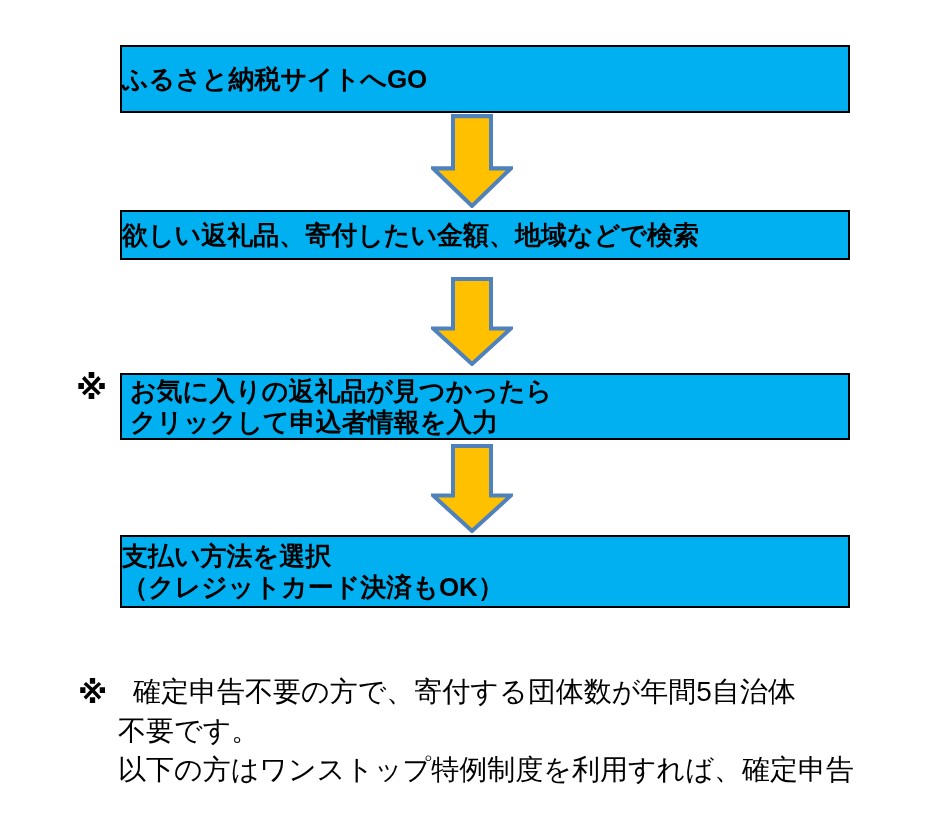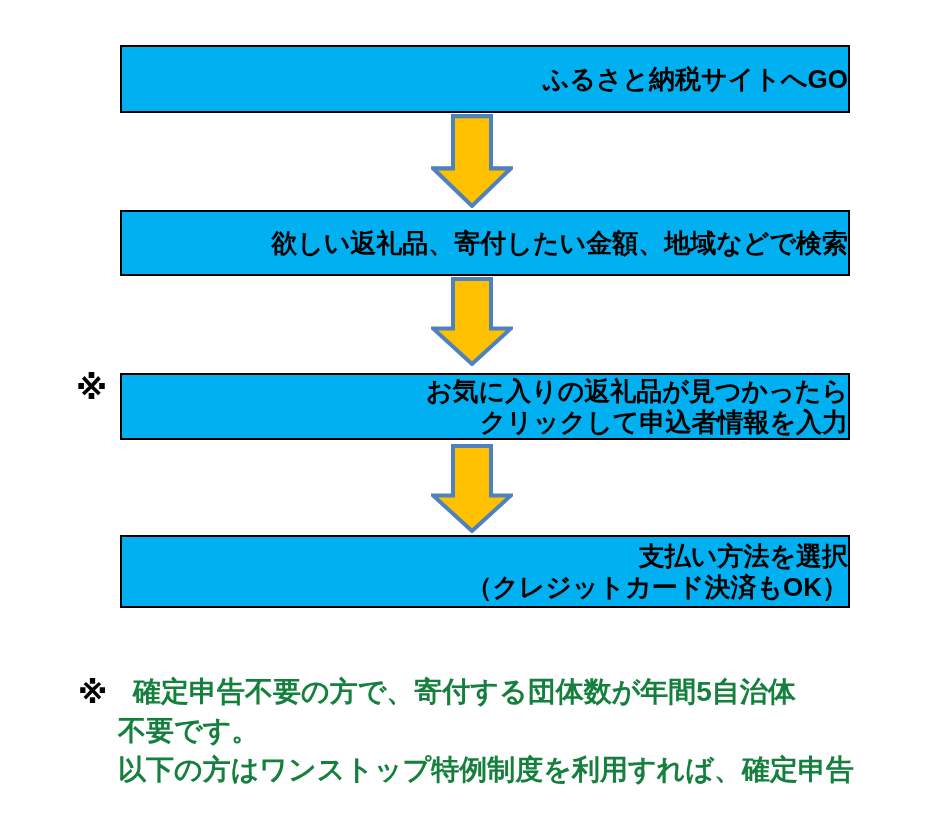--- a/index.html
+++ b/index.html
@@ -17,31 +17,31 @@
   }
   .flow-box {
     position: absolute;
     left: 120px;
     width: 730px;
     background: #00B0F0;
     border: 2px solid #000000;
     box-sizing: border-box;
     display: flex;
     flex-direction: column;
-    align-items: flex-end;
+    align-items: flex-start;
     justify-content: center;
     font-weight: bold;
     font-size: 26px;
     line-height: 31px;
     color: #000000;
     text-align: center;
     white-space: nowrap;
   }
   .box1 { top: 45px;  height: 68px; }
-  .box2 { top: 210px; height: 66px; }
+  .box2 { top: 210px; height: 50px; }
   .box3 { top: 373px; height: 67px; padding-left: 8px; }
   .box4 { top: 535px; height: 73px; }
   .arrow {
     position: absolute;
     left: 431px;
     width: 82px;
     display: block;
   }
   .arrow1 { top: 114px; height: 94px; }
   .arrow2 { top: 277px; height: 89px; }
@@ -65,22 +65,22 @@
     position: absolute;
     left: 0;
     top: 3px;
     font-size: 30px;
     font-weight: bold;
     color: #000000;
   }
   .fn-lines {
     margin-left: 40px;
     font-size: 28px;
-    font-weight: bold;
-    color: #15803d;
+    font-weight: normal;
+    color: #000000;
     line-height: 39px;
     white-space: nowrap;
   }
   .fn-line1 { text-indent: 15px; }
 </style>
 </head>
 <body>
 
 <div class="canvas">
 

